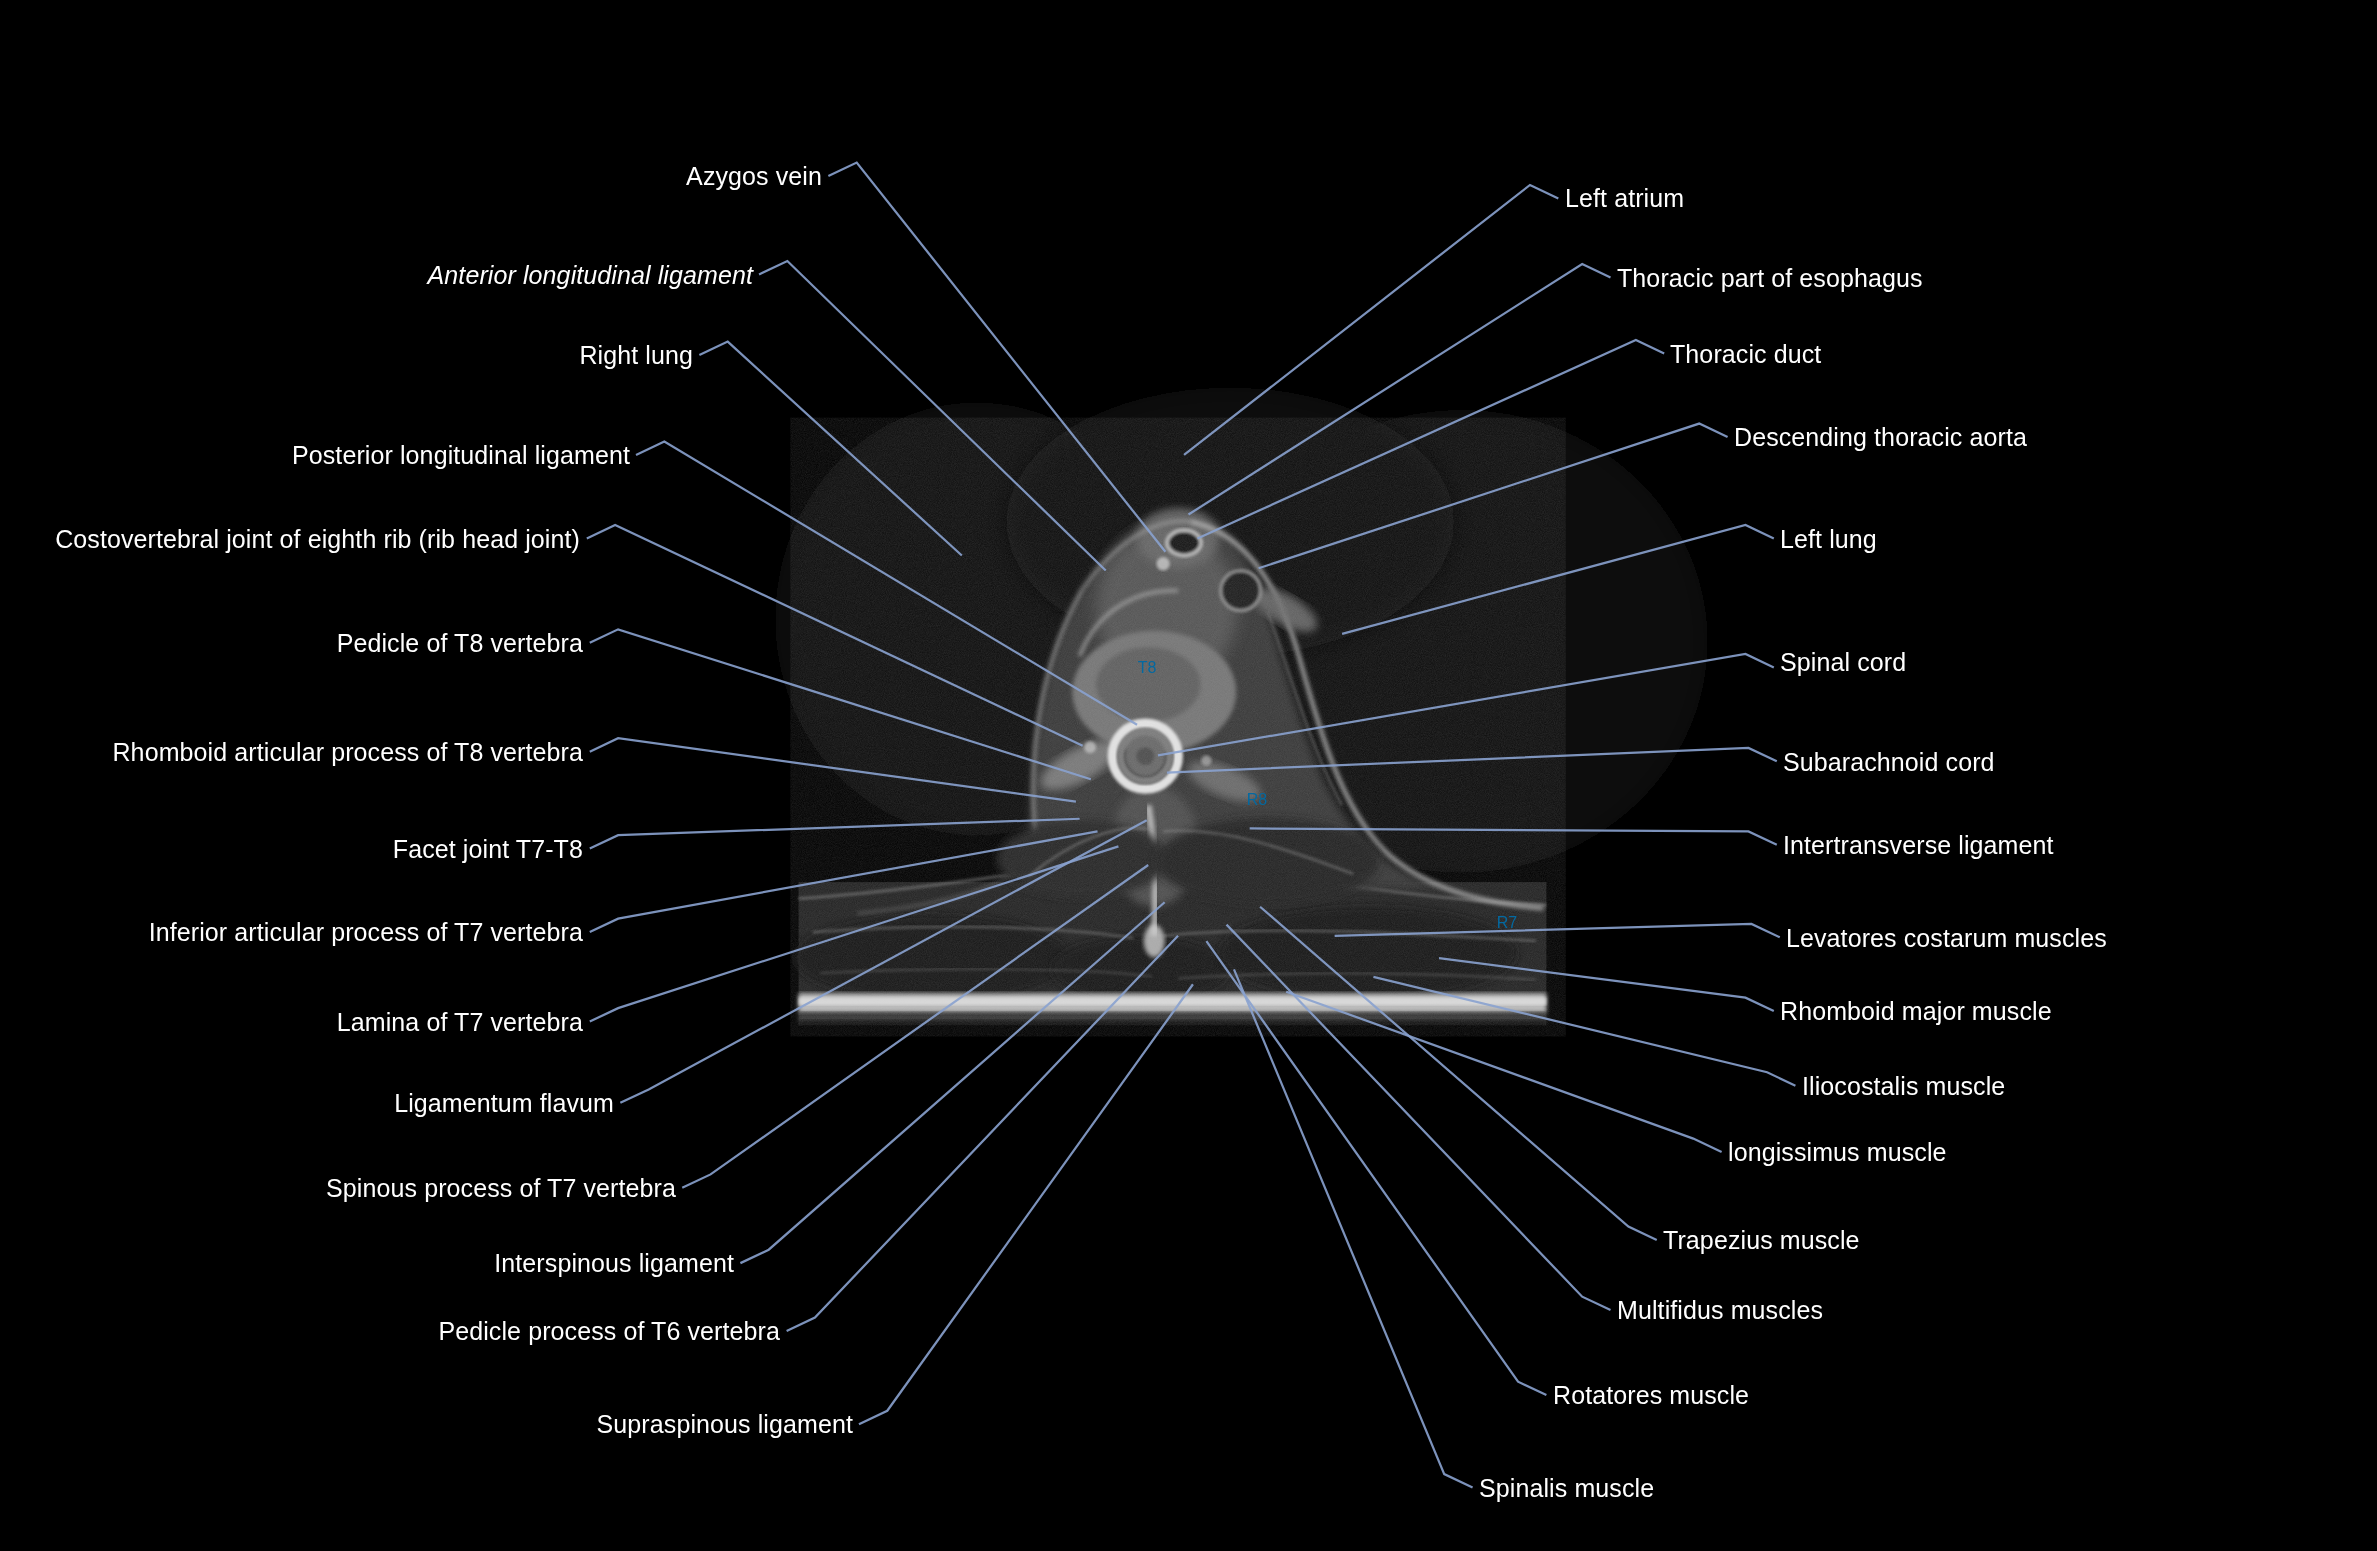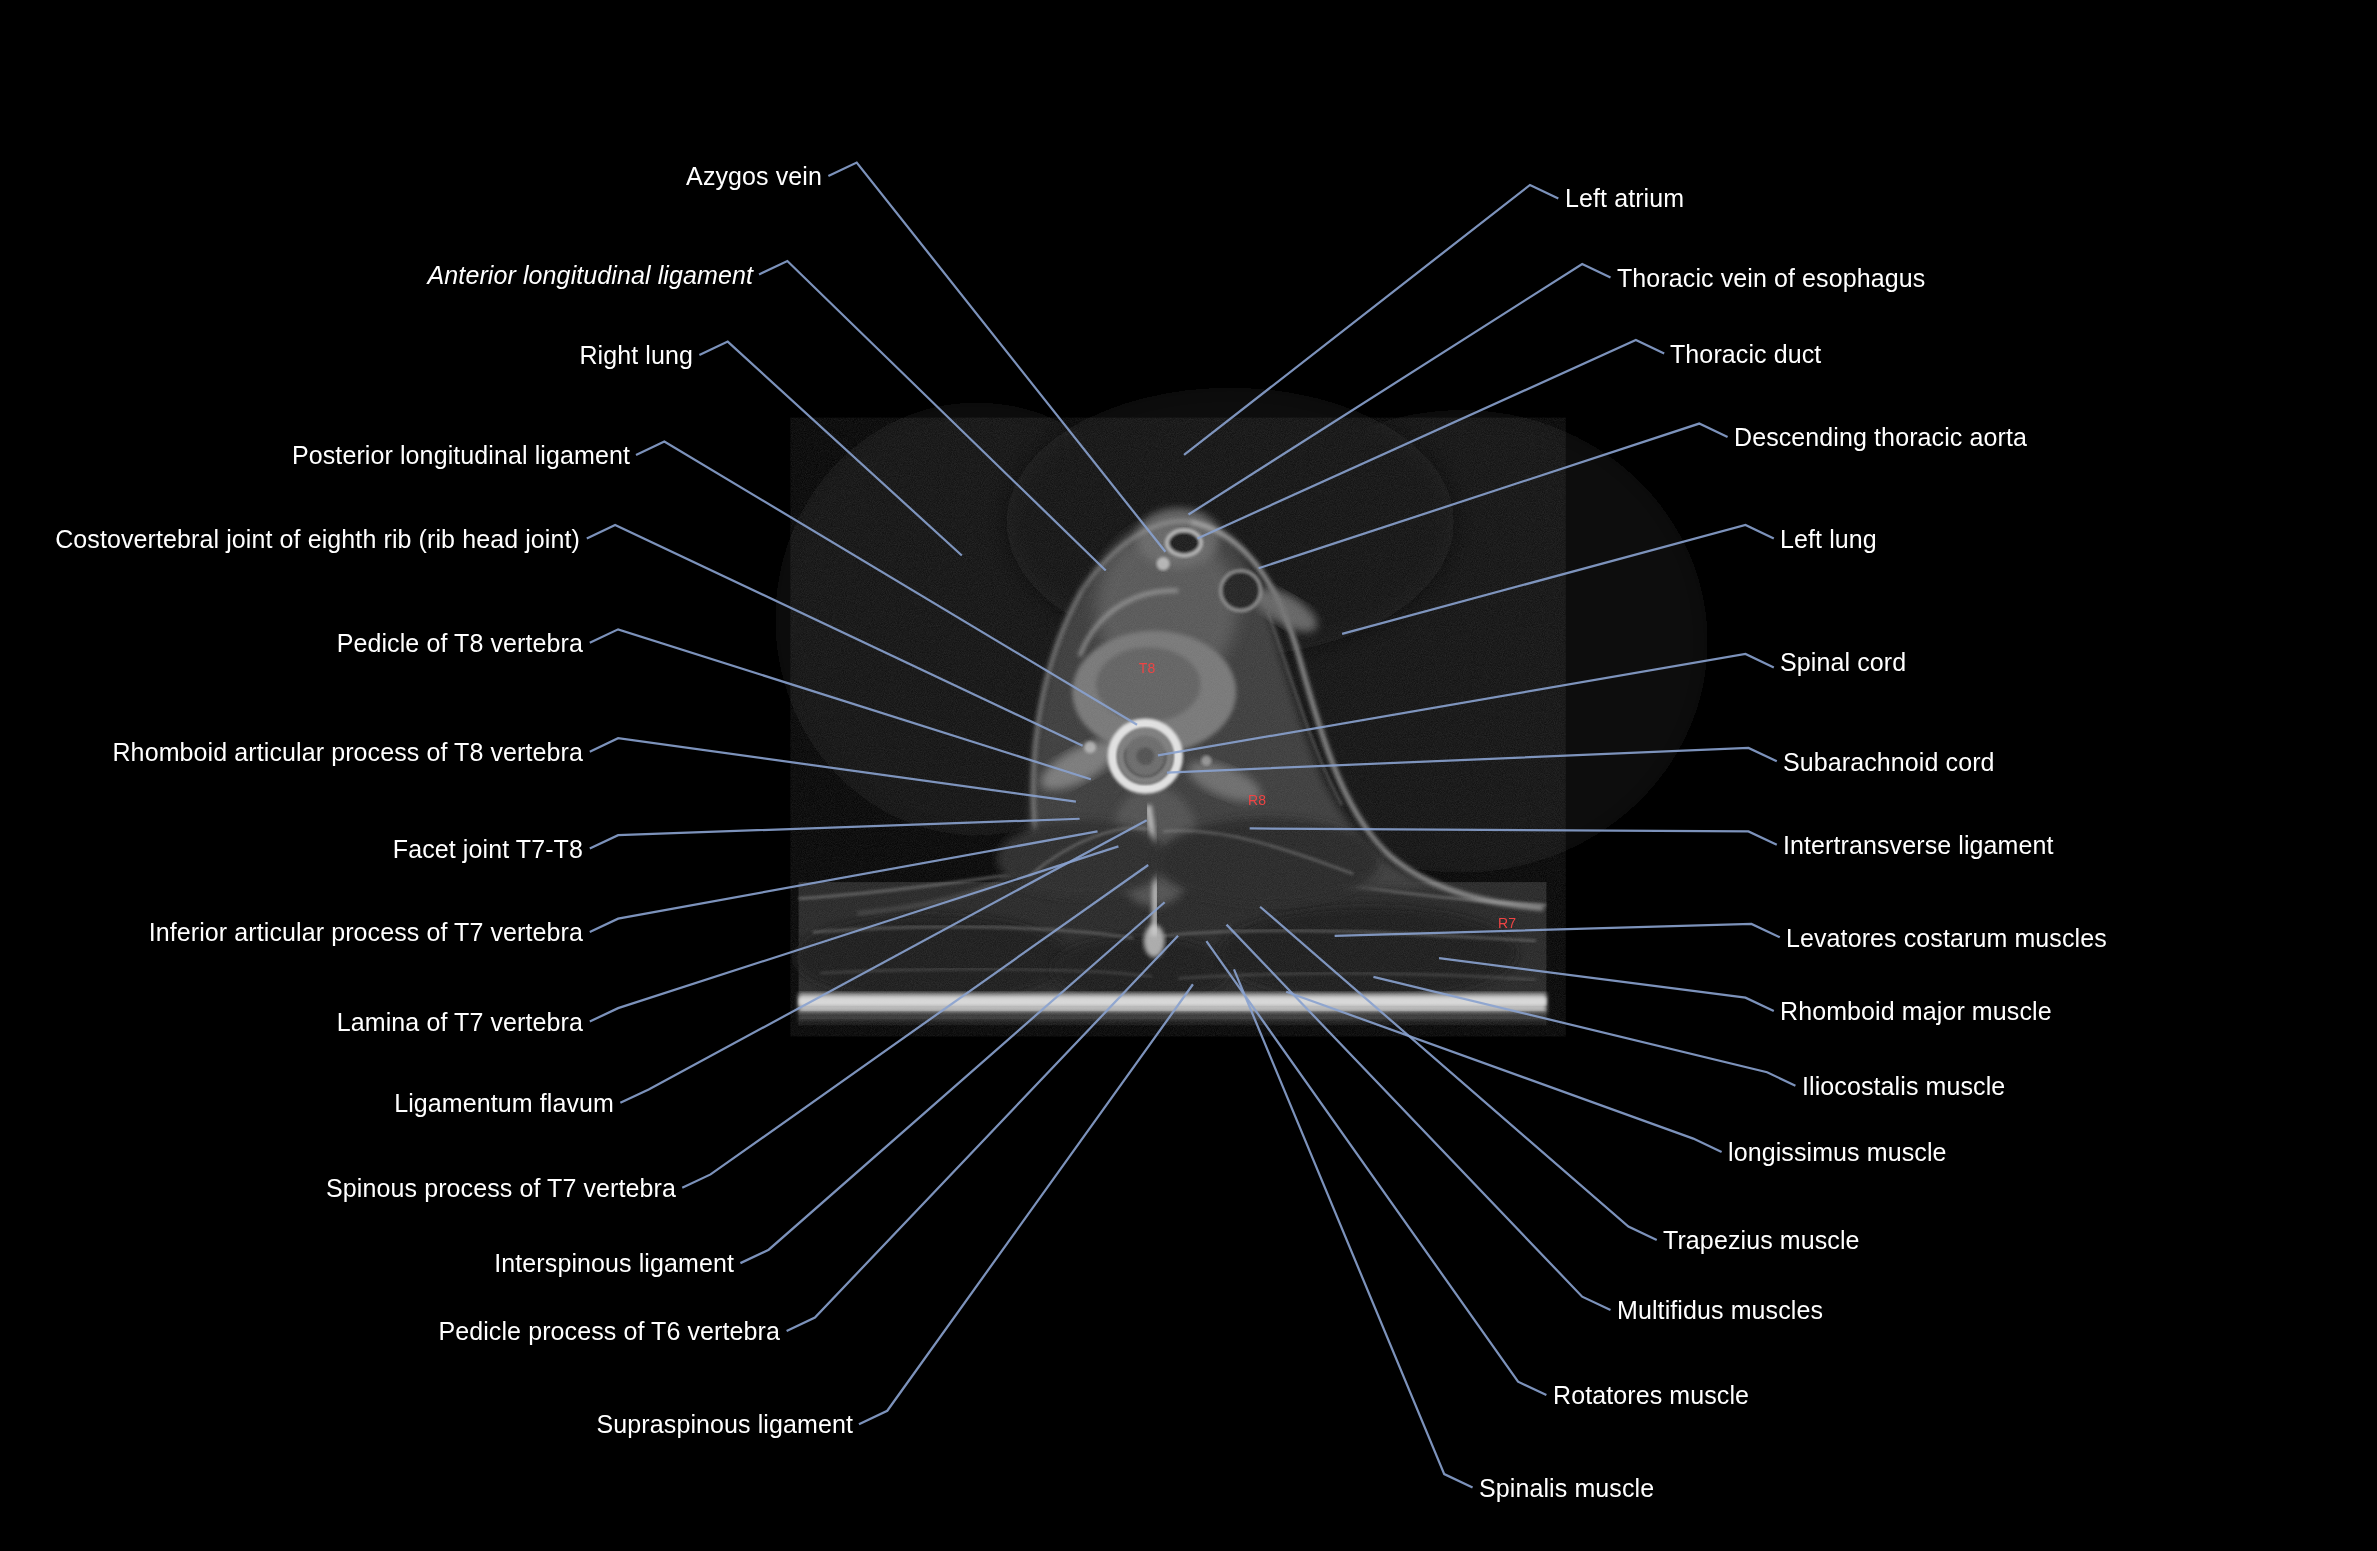--- a/index.html
+++ b/index.html
@@ -4,21 +4,21 @@
 <style>
   html,body{margin:0;padding:0;background:#000;}
   #stage{position:relative;width:2377px;height:1551px;background:#000;overflow:hidden;
          font-family:"Liberation Sans", sans-serif;}
   #mri-art,#overlay{position:absolute;left:0;top:0;width:2377px;height:1551px;}
   #overlay{pointer-events:none;}
   .ann-label{position:absolute;color:#fff;font-size:25px;line-height:36px;white-space:nowrap;
              letter-spacing:0.1px;}
   .ann-left{text-align:right;}
   .ann-right{text-align:left;}
-  .marker{position:absolute;color:#ef4444;font-size:14px;transform:translate(-50%,-50%);
+  .marker{position:absolute;color:#0369a1;font-size:16px;transform:translate(-50%,-50%);
           white-space:nowrap;}
 </style>
 </head>
 <body>
 
 <div id="stage">
 
   <svg id="mri-art" viewBox="0 0 3188 2080" xmlns="http://www.w3.org/2000/svg">
     <defs>
       <filter id="b2">
@@ -149,21 +149,21 @@
       <div class="ann-label ann-left" style="top: 734px; right: 1794px;">Rhomboid articular process of T8 vertebra</div>
       <div class="ann-label ann-left" style="top: 831px; right: 1794px;">Facet joint T7-T8</div>
       <div class="ann-label ann-left" style="top: 914px; right: 1794px;">Inferior articular process of T7 vertebra</div>
       <div class="ann-label ann-left" style="top: 1004px; right: 1794px;">Lamina of T7 vertebra</div>
       <div class="ann-label ann-left" style="top: 1085px; right: 1763px;">Ligamentum flavum</div>
       <div class="ann-label ann-left" style="top: 1170px; right: 1701px;">Spinous process of T7 vertebra</div>
       <div class="ann-label ann-left" style="top: 1245px; right: 1643px;">Interspinous ligament</div>
       <div class="ann-label ann-left" style="top: 1313px; right: 1597px;">Pedicle process of T6 vertebra</div>
       <div class="ann-label ann-left" style="top: 1406px; right: 1524px;">Supraspinous ligament</div>
       <div class="ann-label ann-right" style="top: 180px; left: 1565px;">Left atrium</div>
-      <div class="ann-label ann-right" style="top: 260px; left: 1617px;">Thoracic vein of esophagus</div>
+      <div class="ann-label ann-right" style="top: 260px; left: 1617px;">Thoracic part of esophagus</div>
       <div class="ann-label ann-right" style="top: 336px; left: 1670px;">Thoracic duct</div>
       <div class="ann-label ann-right" style="top: 419px; left: 1734px;">Descending thoracic aorta</div>
       <div class="ann-label ann-right" style="top: 521px; left: 1780px;">Left lung</div>
       <div class="ann-label ann-right" style="top: 612px; left: 1780px; margin-top: 32px;">Spinal cord</div>
       <div class="ann-label ann-right" style="top: 744px; left: 1783px;">Subarachnoid cord</div>
       <div class="ann-label ann-right" style="top: 827px; left: 1783px;">Intertransverse ligament</div>
       <div class="ann-label ann-right" style="top: 920px; left: 1786px;">Levatores costarum muscles</div>
       <div class="ann-label ann-right" style="top: 993px; left: 1780px;">Rhomboid major muscle</div>
       <div class="ann-label ann-right" style="top: 1068px; left: 1802px;">Iliocostalis muscle</div>
       <div class="ann-label ann-right" style="top: 1134px; left: 1728px;">longissimus muscle</div>

